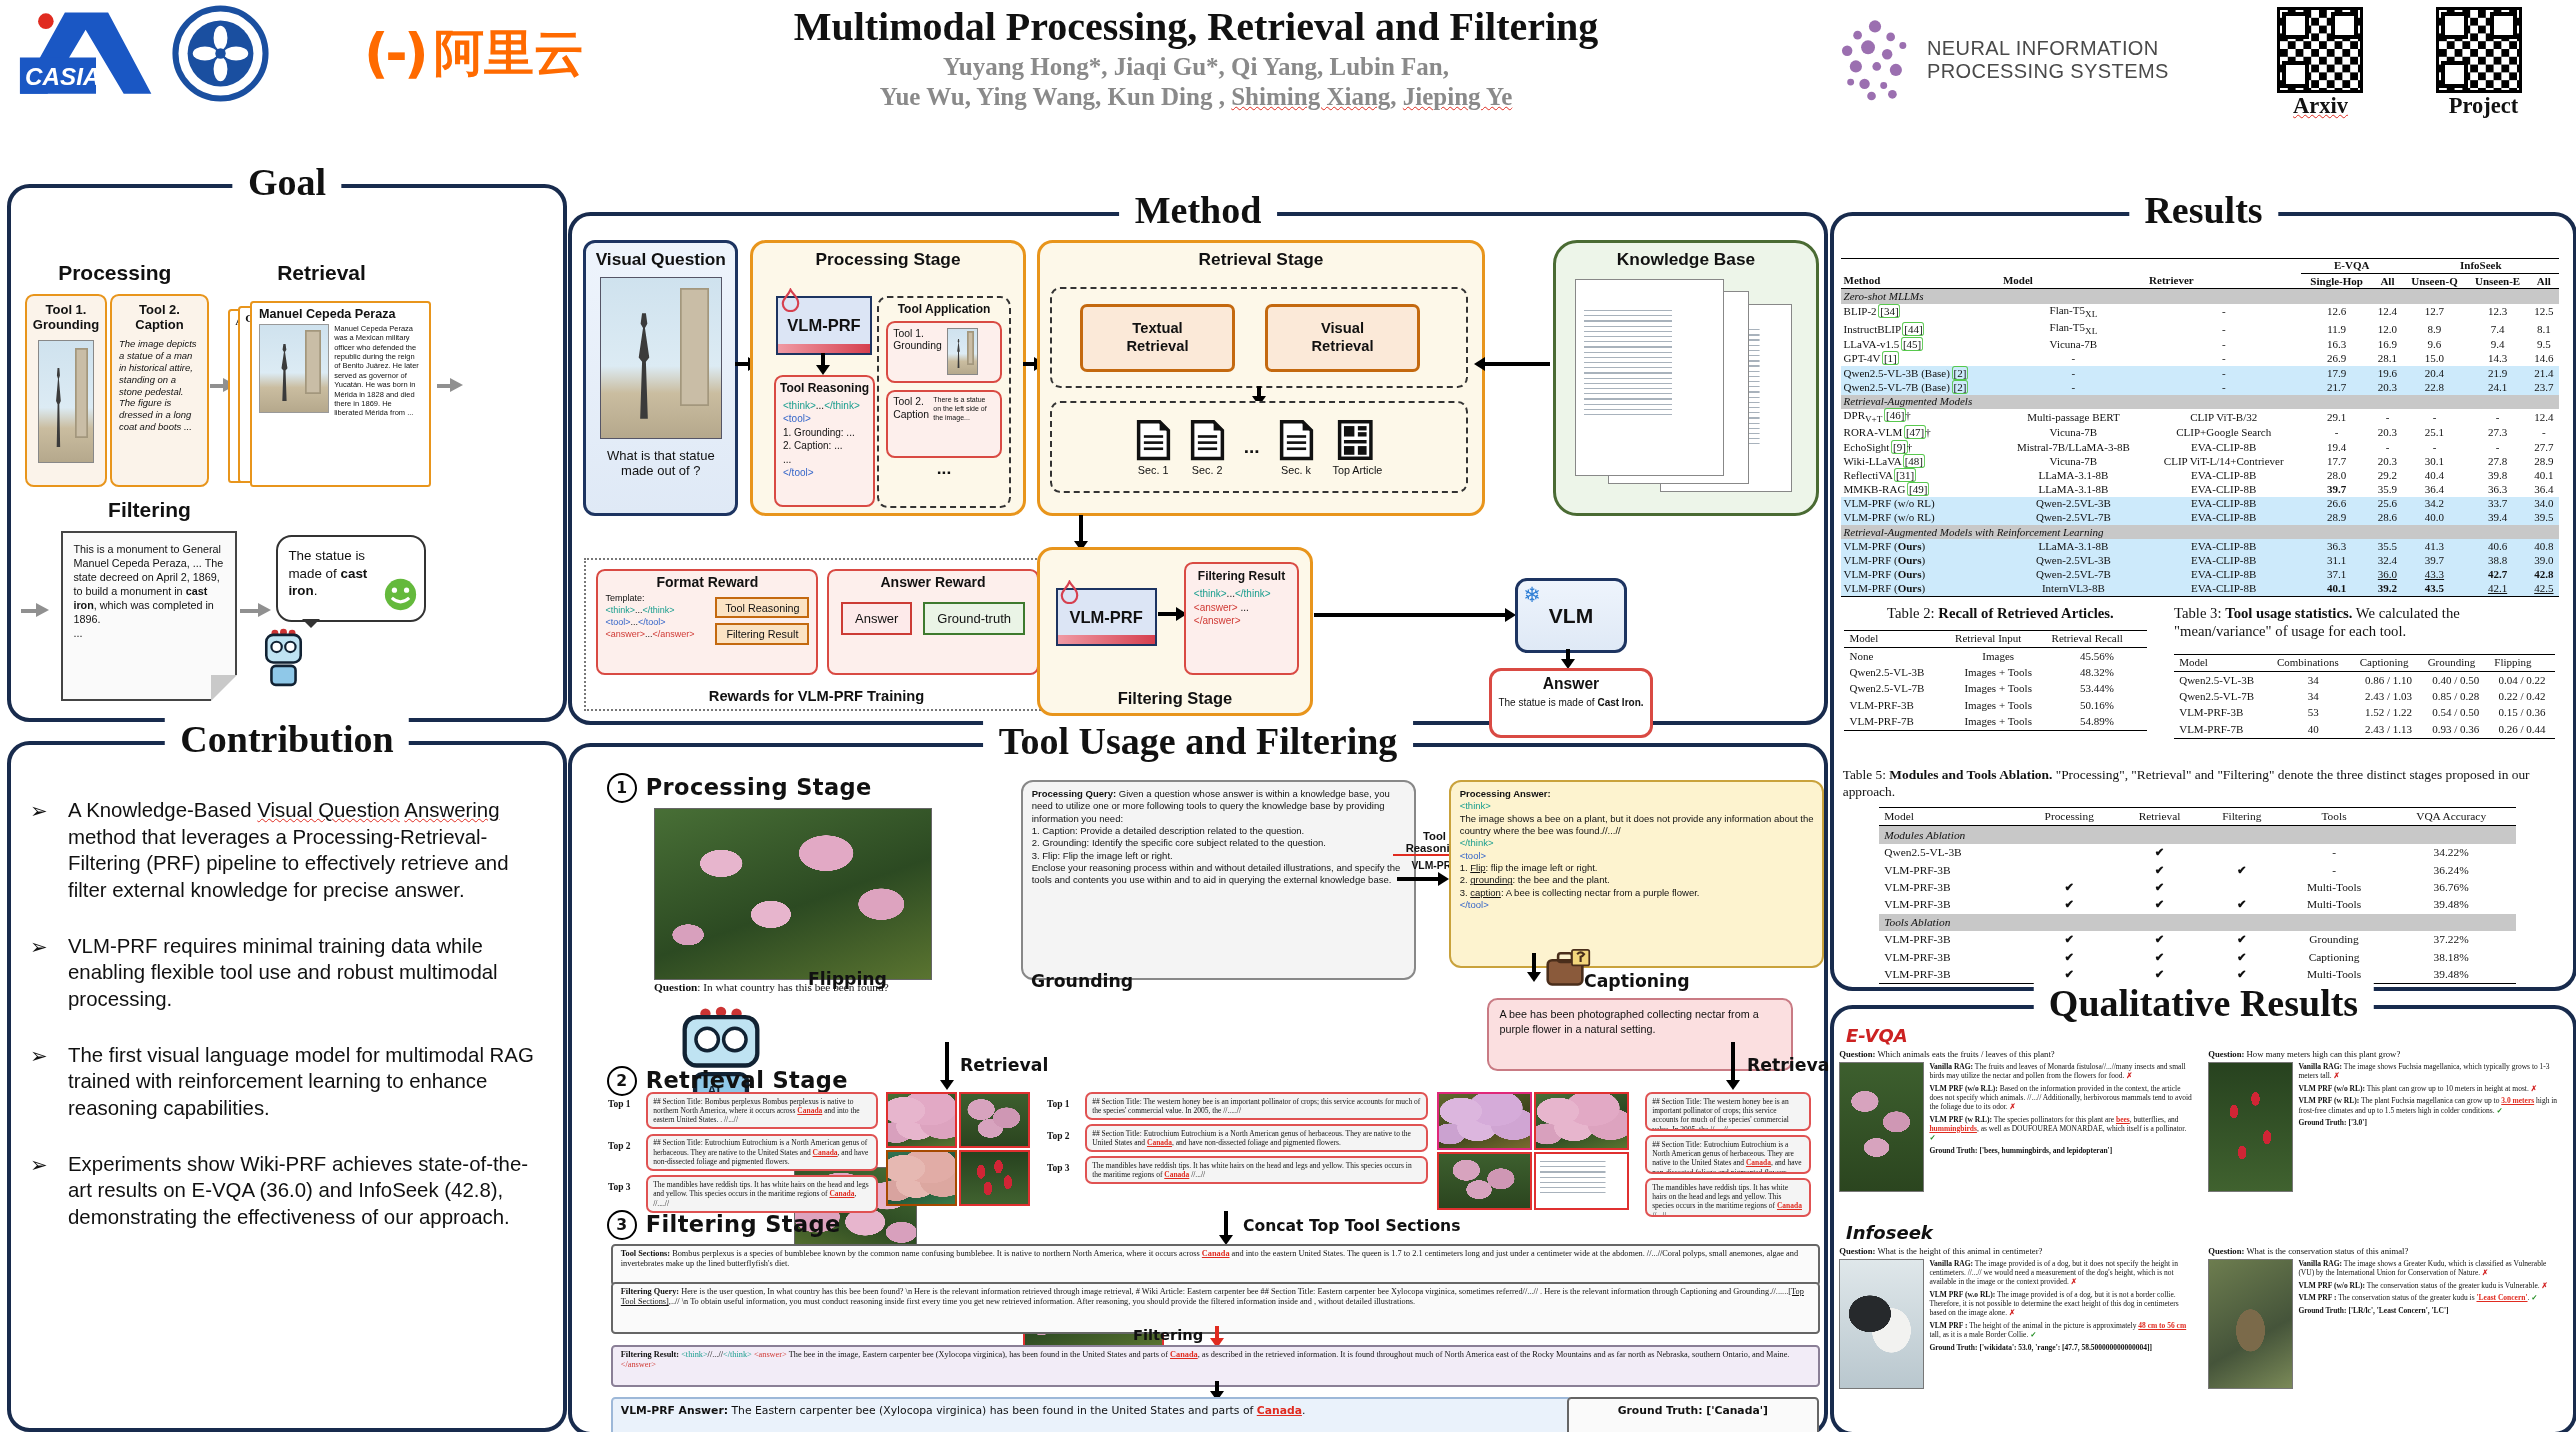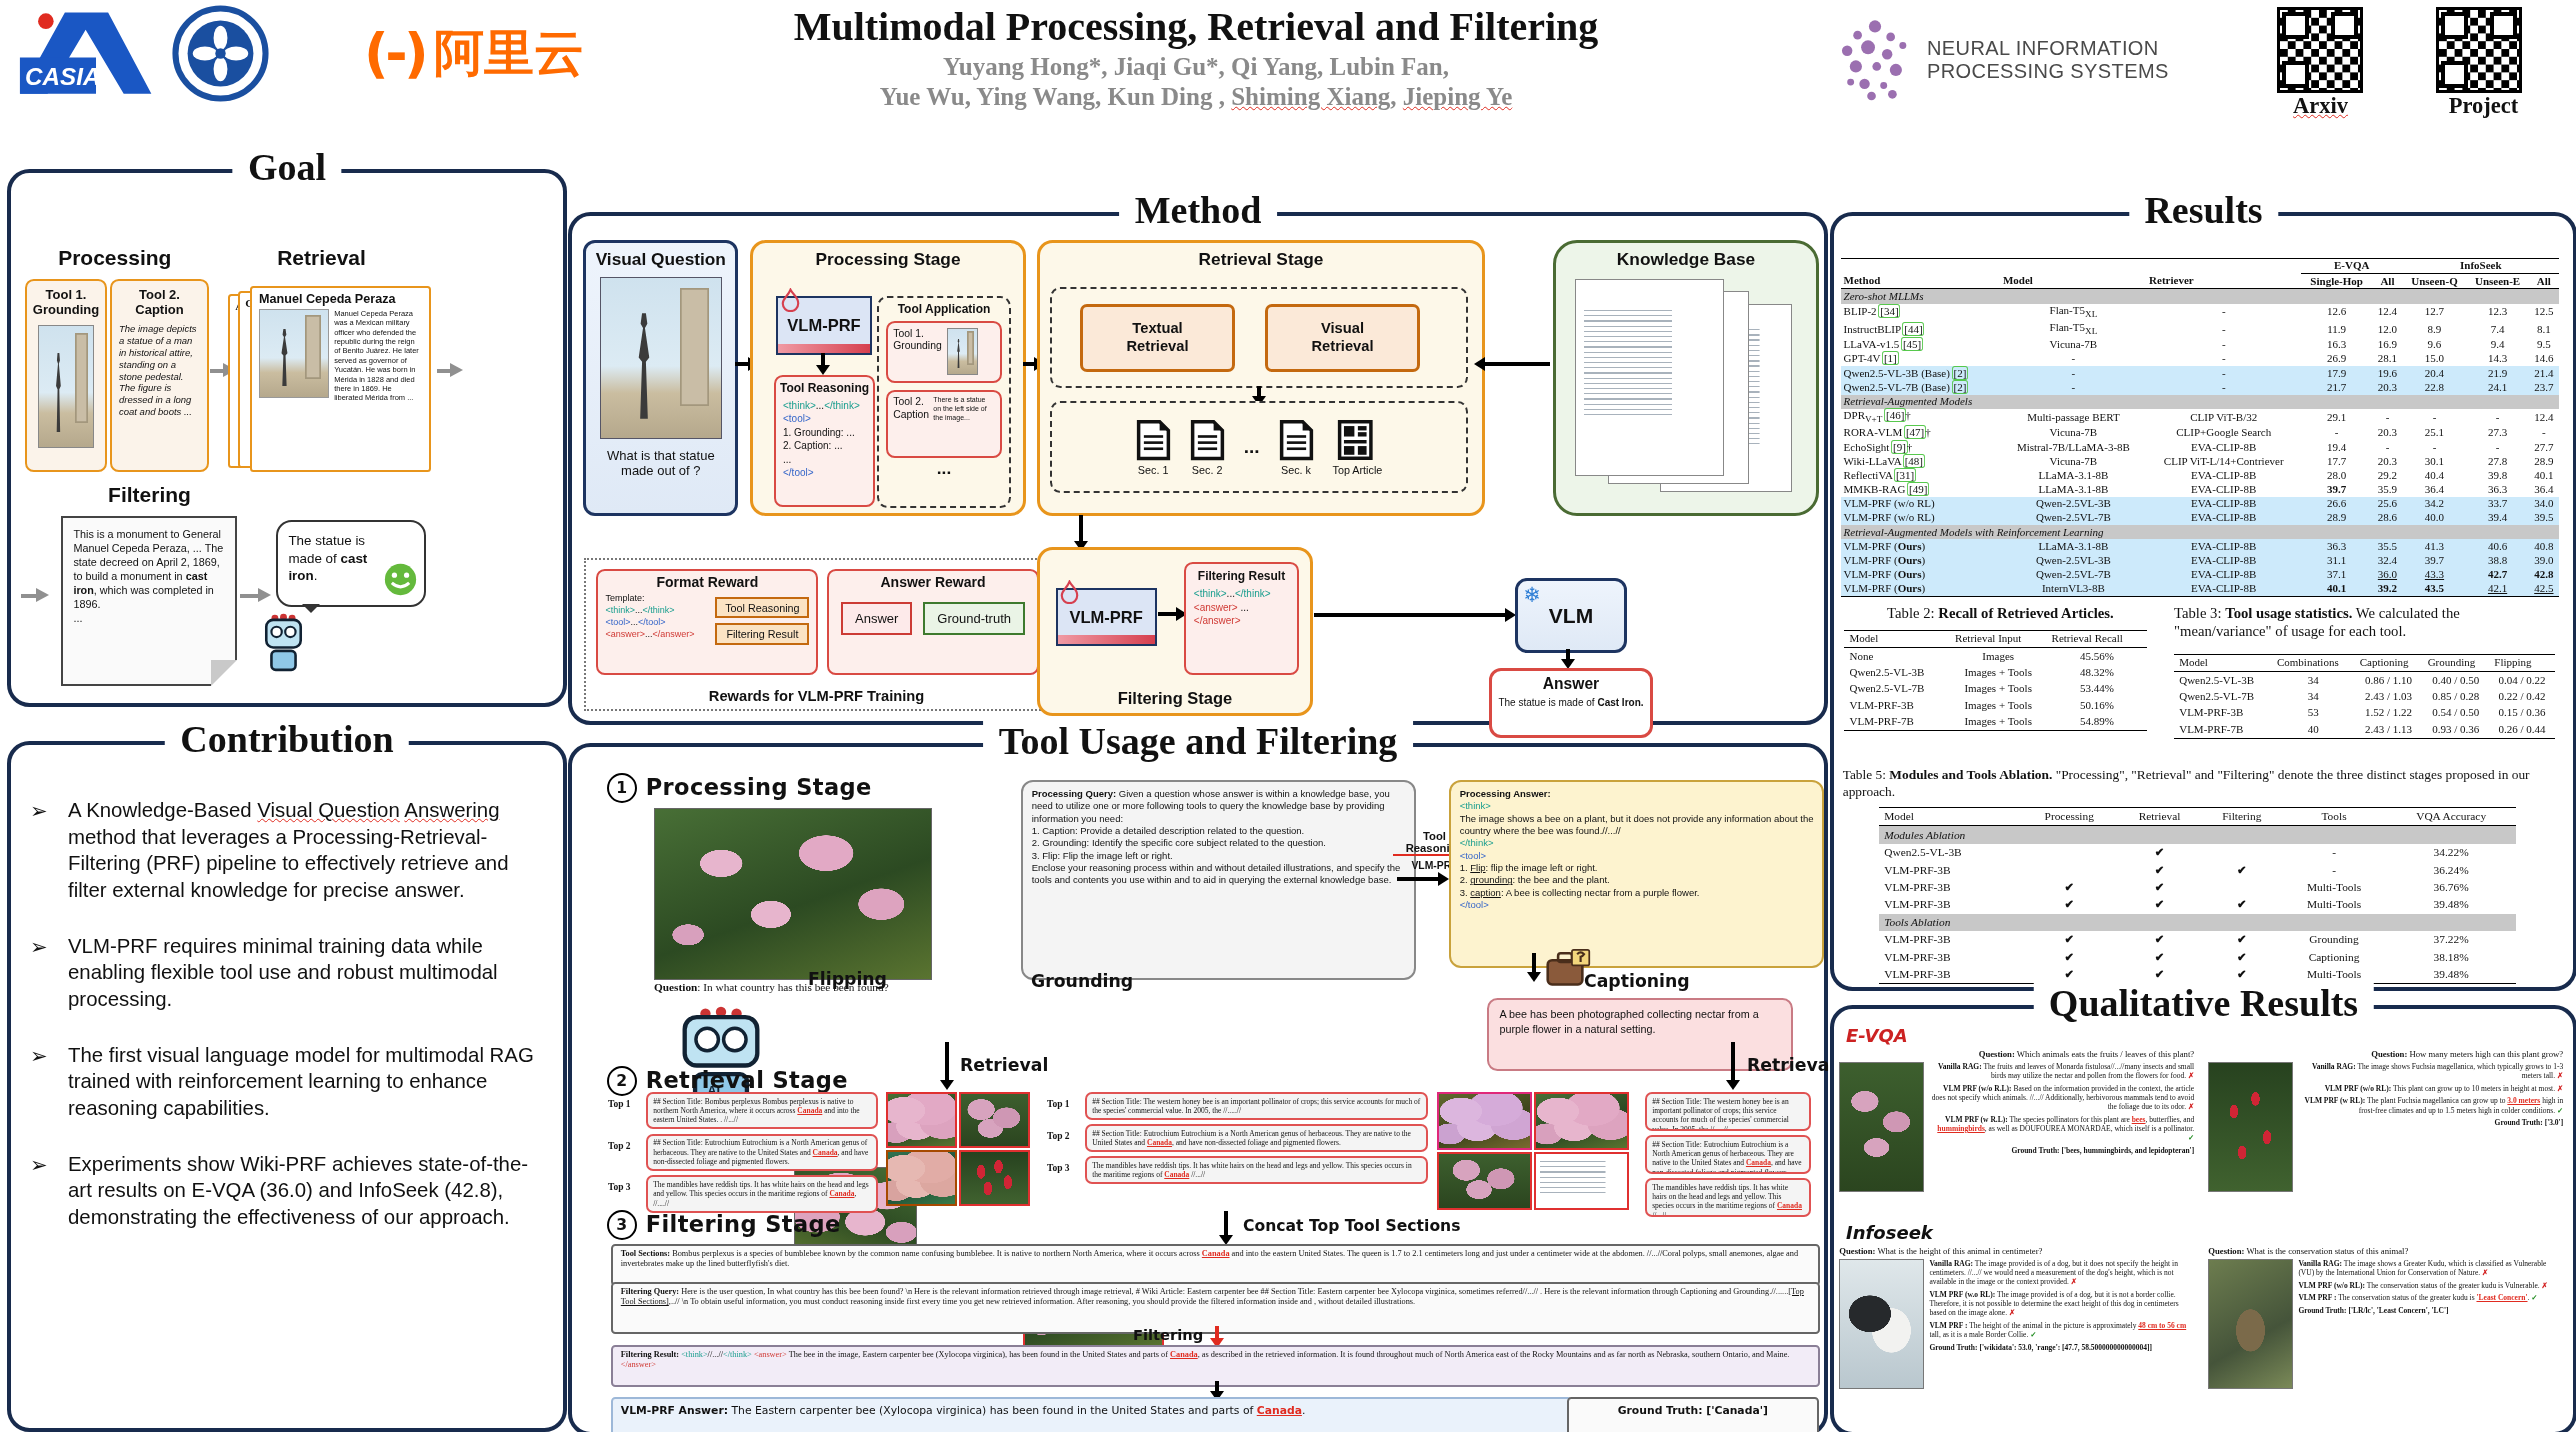--- a/index.html
+++ b/index.html
@@ -198,21 +198,21 @@
   <div class="abs" style="left:2436px;top:7px;width:95px;">
     <div class="qr">
         <i class="b"></i>
         <i class="c"></i>
         <i class="d"></i>
       </div>
     <div class="qrlab">Project</div>
   </div>
 </div>
 
-<div class="panel" style="left:7px;top:169px;width:552px;height:530px;">
+<div class="panel" style="left:7px;top:184px;width:552px;height:530px;">
   <div class="ptitle">Goal</div>
   <div class="abs glabel" style="left:17.3px;top:73px;width:173px;">Processing</div>
   <div class="abs glabel" style="left:224px;top:73px;width:173px;">Retrieval</div>
 
   <div class="toolcard" style="left:14px;top:106px;width:78px;height:189px;">
     <div class="tooltitle">Tool 1.<br>Grounding</div>
     <div class="ph ph-statue" style="margin:7px auto 0;width:54px;height:121px;border:0.9px solid #888;"></div>
   </div>
 
   <div class="toolcard" style="left:99px;top:106px;width:95px;height:189px;">
@@ -894,21 +894,21 @@
           <td class=""><b></b>Multi-Tools</td>
           <td class=""><b></b>39.48%</td>
         </tr>
       </tbody>
     </table>
 </div>
 
 <div class="panel" style="left:1830px;top:1005px;width:739px;height:423px;">
   <div class="ptitle">Qualitative Results</div>
   <div class="abs evqa-lab" style="left:12px;top:15.6px;">E-VQA</div>
-  <div class="abs" id="qrow1" style="left:5.2px;top:40px;width:724px;height:172px;text-align:right;">
+  <div class="abs" id="qrow1" style="left:5.2px;top:40px;width:724px;height:172px;">
       <div style="display:flex;gap:14px;">
         <div style="width:355px;">
       <div class="qq"><b>Question:</b> Which animals eats the fruits / leaves of this plant?</div>
       <div class="qbody">
         <div class="qimg ph ph-plant1"></div>
         <div class="qentries">
               <div class="ent"><b>Vanilla RAG:</b> The fruits and leaves of Monarda fistulosa//...//many insects and small birds may utilize the nectar and pollen from the flowers for food. <span class="badmark">✗</span></div>
               <div class="ent"><b>VLM PRF (w/o R.L):</b> Based on the information provided in the context, the article does not specify which animals. //...// Additionally, herbivorous mammals tend to avoid the foliage due to its odor. <span class="badmark">✗</span></div>
               <div class="ent"><b>VLM PRF (w R.L):</b> The species pollinators for this plant are <span class="red-link">bees</span>, butterflies, and <span class="red-link">hummingbirds</span>, as well as DOUFOUREA MONARDAE, which itself is a pollinator. <span class="okmark">✓</span></div>
               <div class="qgt"><b>Ground Truth:</b> ['bees, hummingbirds, and lepidopteran']</div>

